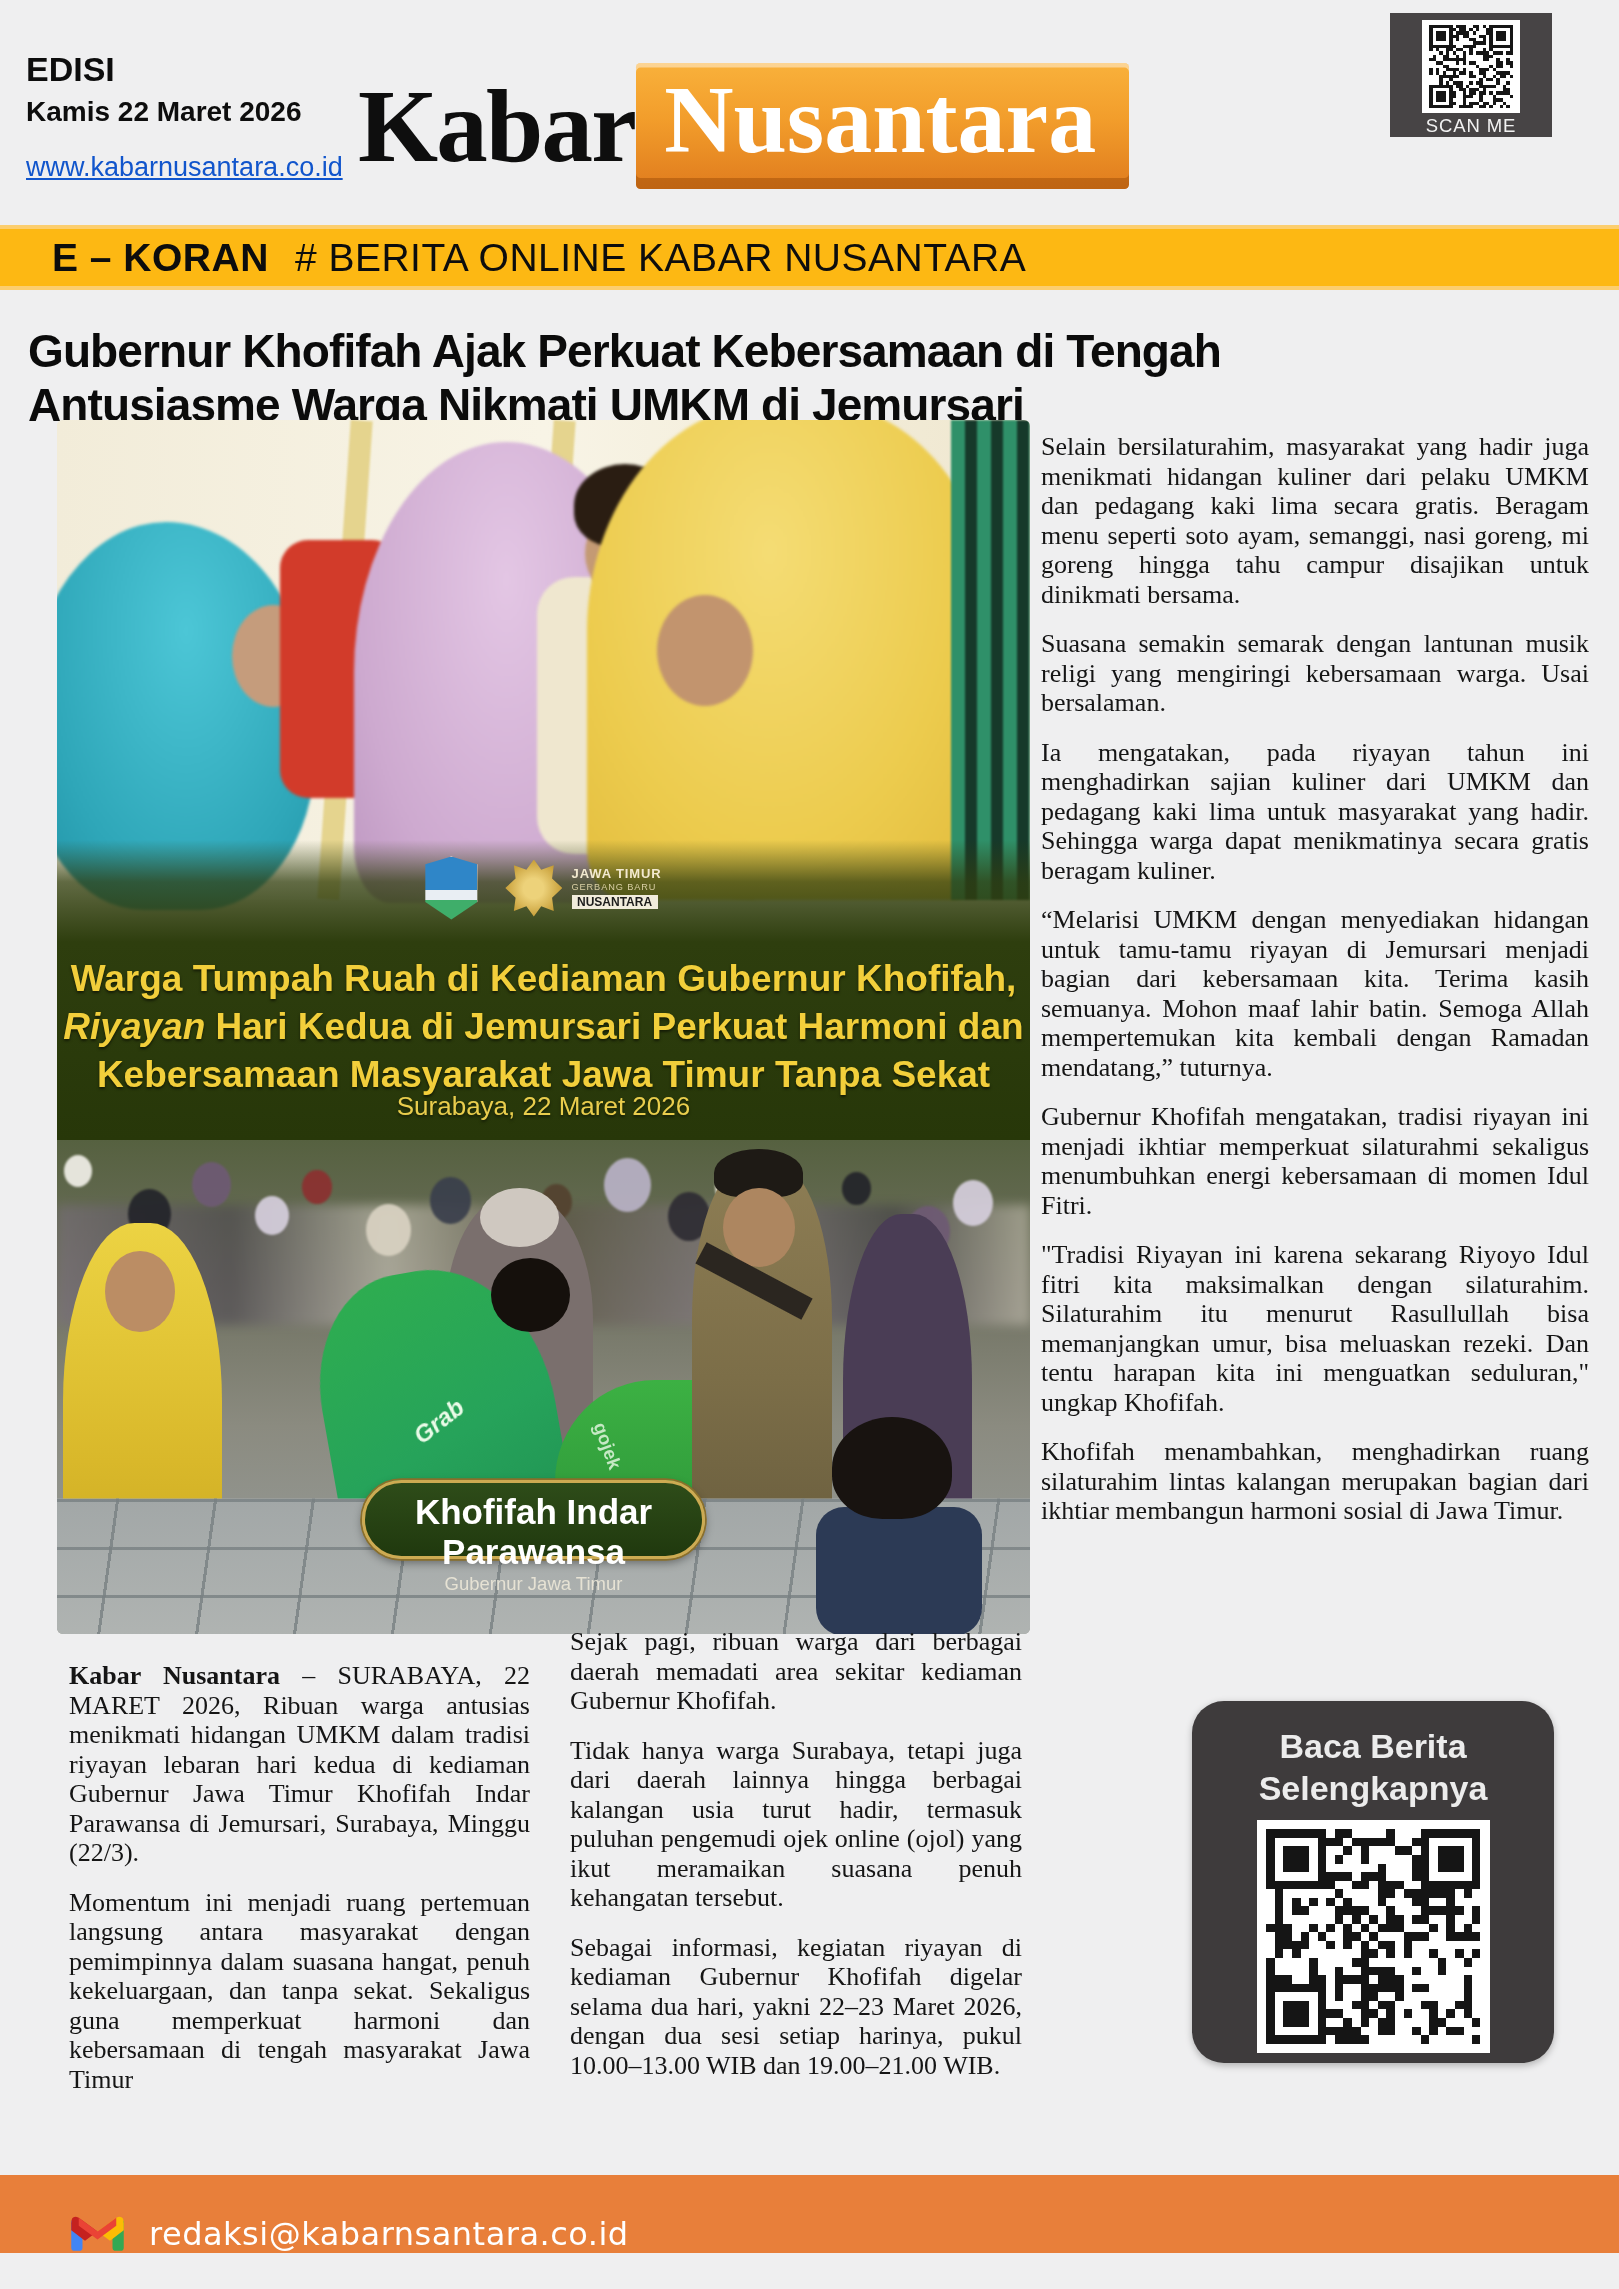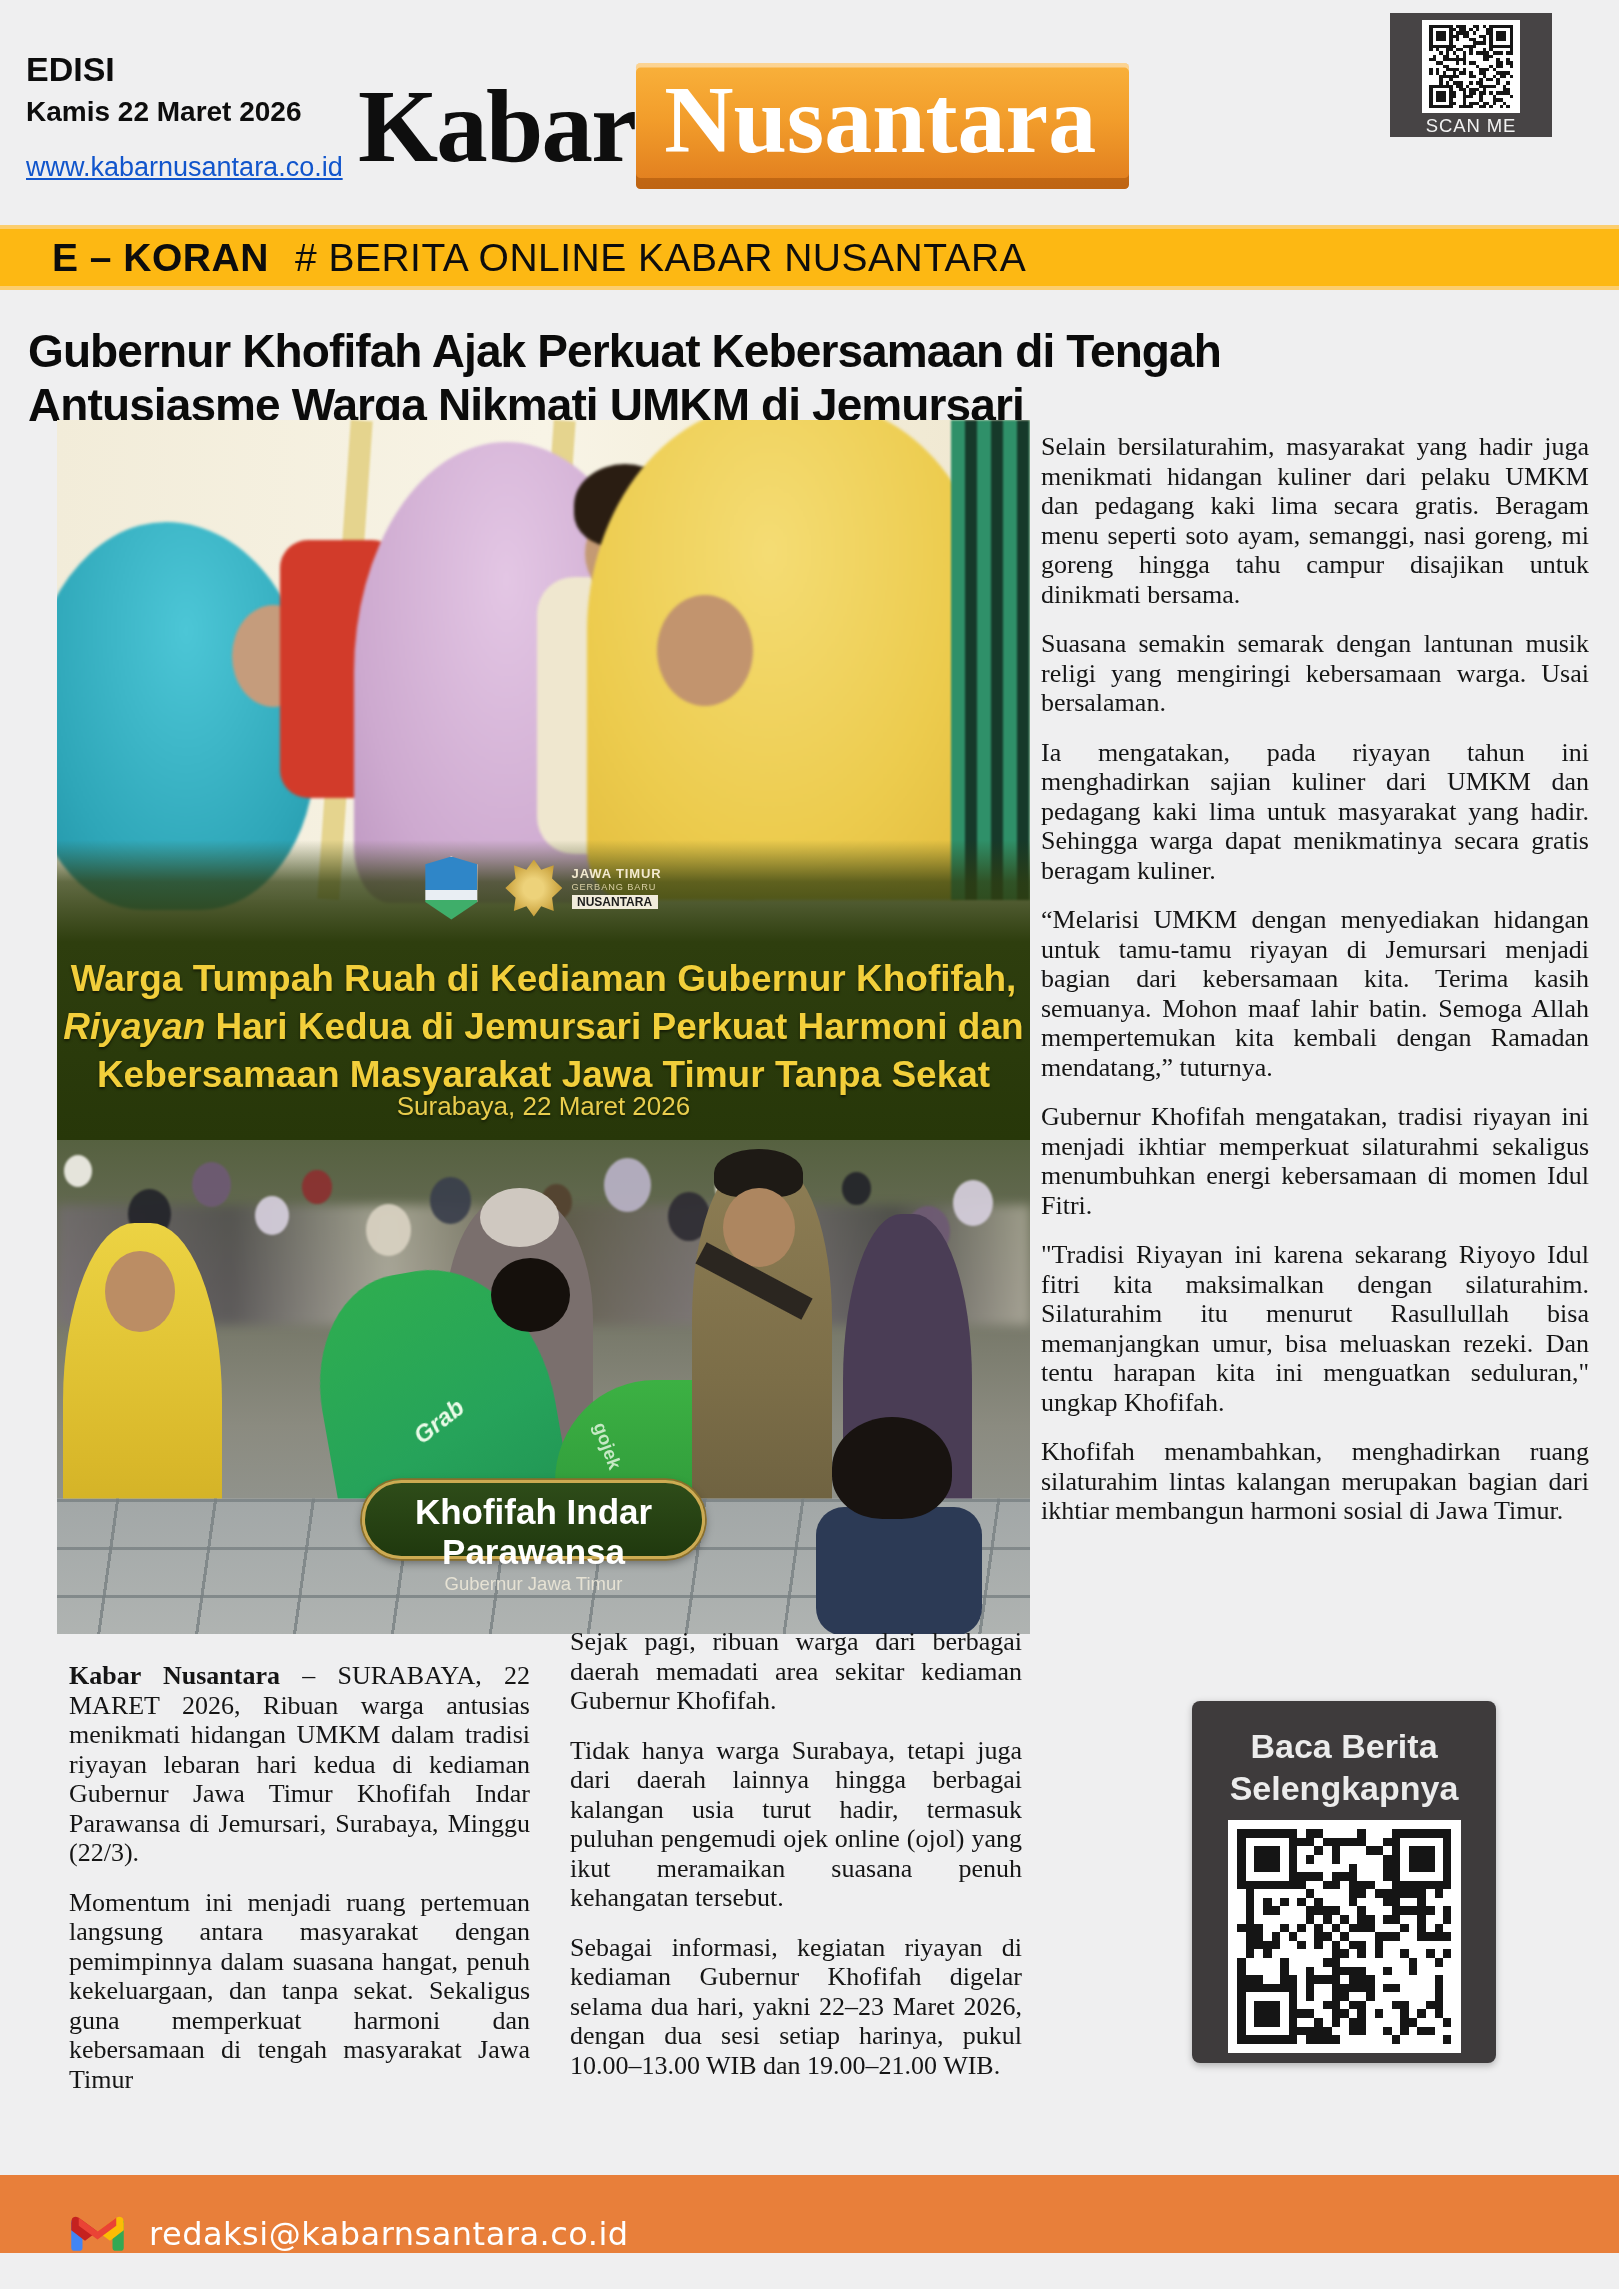--- a/index.html
+++ b/index.html
@@ -35,21 +35,21 @@
   .ticker .tk-bold{font-weight:800;letter-spacing:0.5px;}
   .ticker .tk-rest{font-weight:500;margin-left:26px;letter-spacing:0.5px;}
 
   
   .headline{position:absolute;left:28px;top:293px;width:1292px;
             font-family:"Liberation Sans",sans-serif;font-size:46px;line-height:54px;
             font-weight:700;letter-spacing:-0.9px;color:#0b0b0b;}
 
   
   .photo{position:absolute;left:57px;top:420px;width:973px;height:1214px;overflow:hidden;
-         background:#efe8d5;}
+         background:#efe8d5;border-radius:6px;}
   .ph-top{position:absolute;left:0;top:0;width:100%;height:480px;
           background:linear-gradient(90deg,#f2ecd9 0%,#f8f4e6 50%,#efe7cf 100%);}
   .ph-top .pole{position:absolute;top:0;width:22px;height:100%;background:#e5d48e;transform:rotate(4deg);filter:blur(0.9px);}
   .ph-gate{position:absolute;right:0;top:0;width:79px;height:480px;
            background:repeating-linear-gradient(90deg,#2f9069 0 14px,#16392a 14px 26px);filter:blur(0.9px);}
   .fig{position:absolute;filter:blur(1.4px);}
   .fig-teal{left:-28px;top:102px;width:286px;height:388px;border-radius:48% 52% 40% 40%;
             background:radial-gradient(ellipse at 55% 28%,#4cc6d6 0%,#2ea6b8 65%,#1f8fa2 100%);}
   .fig-teal-face{left:175px;top:185px;width:83px;height:102px;border-radius:50%;background:#c59c7c;}
   .fig-red{left:223px;top:120px;width:120px;height:258px;border-radius:28px;background:#d23b2a;}
@@ -128,21 +128,21 @@
 
   
   .col{position:absolute;font-size:26px;line-height:29.5px;text-align:justify;color:#151515;}
   .col p{margin:0 0 20px 0;}
   .col-right{left:1041px;top:432px;width:548px;}
   .col-1{left:69px;top:1661px;width:461px;}
   .col-2{left:570px;top:1627px;width:452px;}
   .lead-in{font-weight:700;}
 
   
-  .cta{position:absolute;left:1192px;top:1701px;width:304px;height:362px;border-radius:8px;
+  .cta{position:absolute;left:1192px;top:1701px;width:362px;height:362px;border-radius:32px;
        background:#3E3B3C;display:flex;flex-direction:column;align-items:center;
        box-shadow:0 2.8px 7.4px rgba(0,0,0,.25);}
   .cta-text{margin-top:24px;text-align:center;font-family:"Liberation Sans",sans-serif;
             font-weight:700;font-size:34px;line-height:42px;color:#ececec;}
   .cta svg{width:233px;height:233px;background:#fff;padding:9.2px;margin-top:11px;box-sizing:border-box;}
 
   
   .footer{position:absolute;left:0;top:2175px;width:1620px;height:78px;background:#E87F3A;
           display:flex;align-items:flex-end;}
   .footer svg{width:55px;height:42px;margin-left:70px;}

